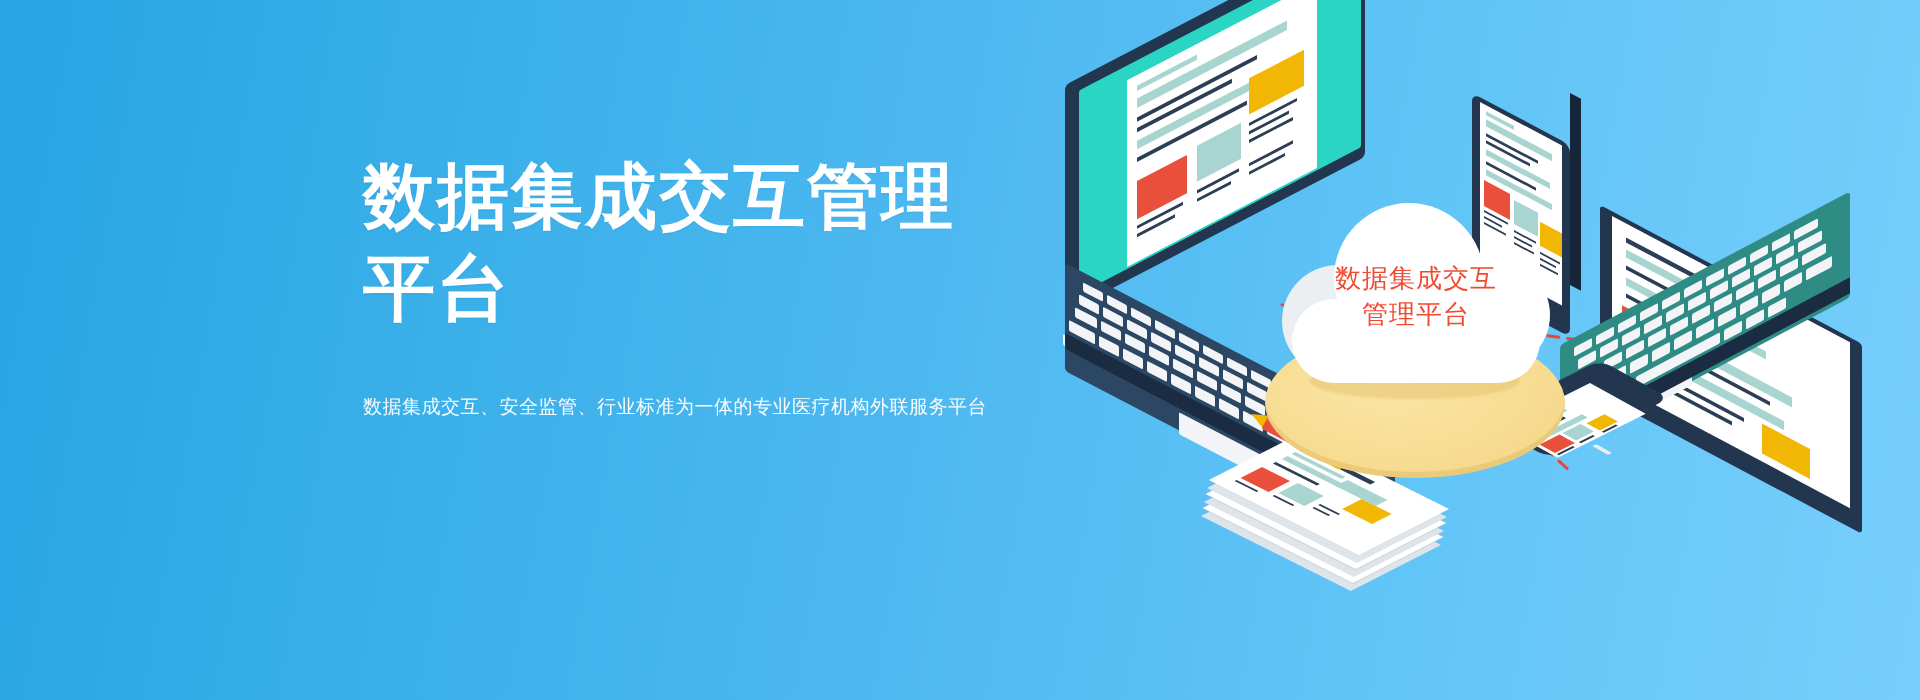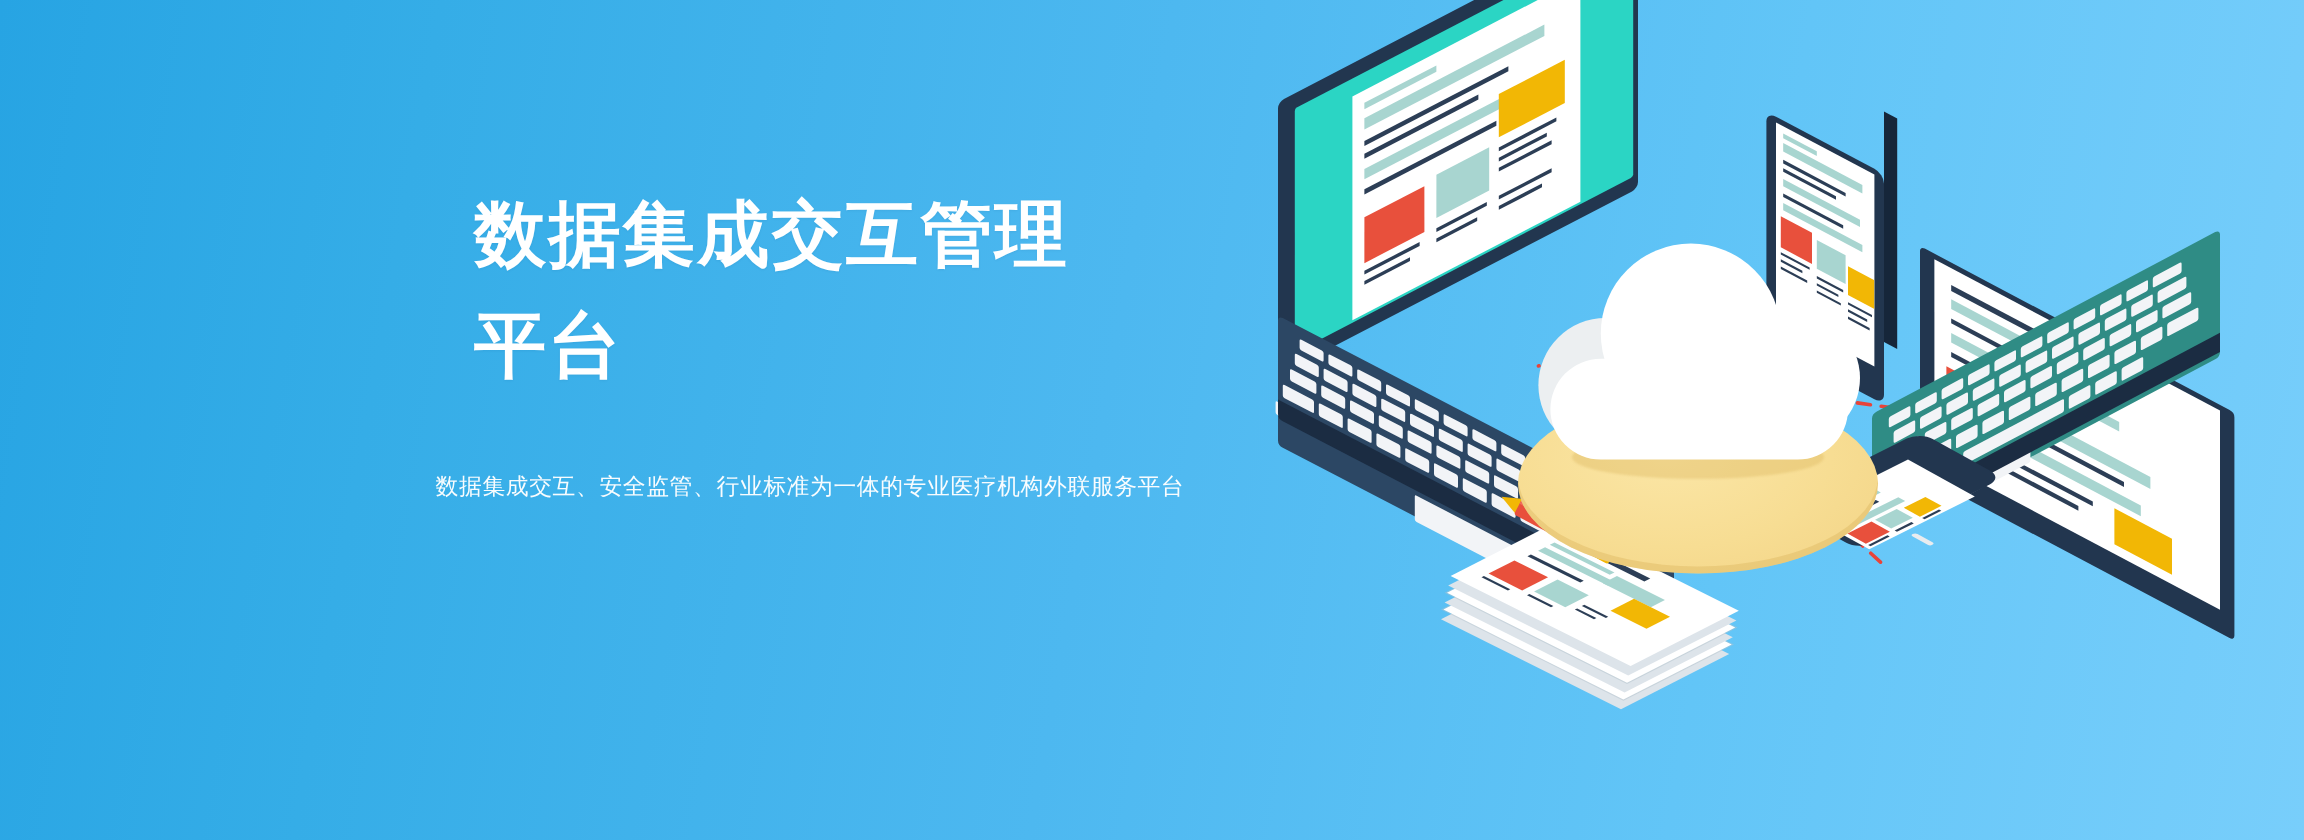--- a/index.html
+++ b/index.html
@@ -20,27 +20,26 @@
 
   
   .copy{
     position:absolute;
     left:363px;
     top:150px;
     width:680px;
   }
   .title{
     color:#ffffff;
-    font-size:60px;
+    font-size:72px;
     line-height:92px;
     font-weight:700;
     letter-spacing:2px;
     white-space:pre-line;
     text-shadow:0 1px 2px rgba(0,60,110,.08);
-    margin-left:32px;
   }
   .subtitle{
     margin-top:58px;
     color:#ffffff;
     font-size:19px;
     line-height:30px;
     letter-spacing:.5px;
     font-weight:400;
     opacity:.97;
   }
@@ -578,15 +577,17 @@
     <div class="platform"></div>
     <div class="platform-rim"></div>
     <div class="cloud-shadow"></div>
 
     <div class="cloud">
       <div class="puff p2"></div>
       <div class="puff p3"></div>
       <div class="puff p1"></div>
       <div class="base"></div>
     </div>
+    <div class="cloud-label">数据集成交互
+管理平台</div>
   </div>
 
 </div>
 
 </body></html>

